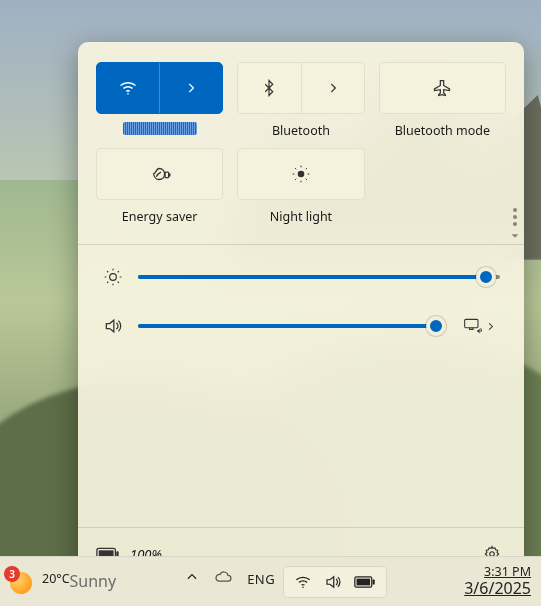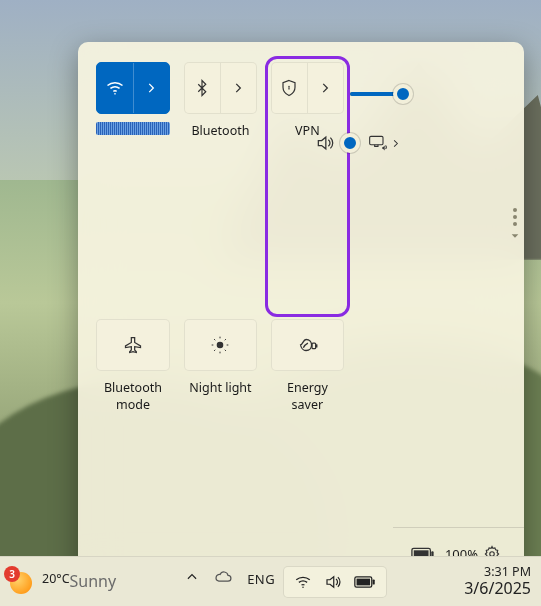--- a/index.html
+++ b/index.html
@@ -19,20 +19,21 @@
     left: 78px;
     top: 42px;
     width: 446px;
     height: 536px;
     background: rgba(247, 244, 224, 0.92);
     border-radius: 10px;
     box-shadow: 0 8px 28px rgba(0,0,0,0.35);
     backdrop-filter: blur(20px);
     padding: 20px 18px 10px 18px;
     display: flex;
+    flex-direction: column;
     color: #1a1a1a;
   }
   .tiles {
     display: grid;
     grid-template-columns: repeat(3, 1fr);
     column-gap: 14px;
     row-gap: 8px;
   }
   .tile-group { display:flex; flex-direction:column; align-items:center; }
   .tile-btn {
@@ -66,21 +67,21 @@
   .sliders { padding: 22px 6px 4px 6px; }
   .slider-row { display:flex; align-items:center; gap:14px; margin-bottom:26px; }
   .slider-row:last-child { margin-bottom:10px; }
   .slider-icon { width:22px; display:flex; justify-content:center; color:#1a1a1a; }
   .slider-track { position:relative; flex:1; height:20px; display:flex; align-items:center; cursor:pointer; }
   .track-bg { position:absolute; left:0; right:0; height:4px; background:#8c8a76; border-radius:3px; }
   .track-fill { position:absolute; left:0; height:4px; background:#0067c0; border-radius:3px; }
   .thumb { position:absolute; width:20px; height:20px; border-radius:50%; background:#0067c0; border:4px solid #f2efda; box-shadow:0 0 0 1px rgba(0,0,0,0.15); transform:translateX(-50%); }
   .slider-aux { display:flex; align-items:center; gap:2px; color:#333; cursor:pointer; padding:4px; border-radius:4px; }
   
-  .footer { margin-top:auto; border-top:1px solid rgba(0,0,0,0.12); margin-left:-18px; margin-right:-18px; padding:12px 18px 0 18px; display:flex; align-items:center; justify-content:space-between; }
+  .footer { margin-top:auto; border-top:1px solid rgba(0,0,0,0.12); margin-left:-18px; margin-right:-18px; padding:12px 18px 0 18px; display:flex; align-items:center; justify-content:space-between;font-style:italic; }
   .battery-status { display:flex; align-items:center; gap:10px; font-size:13px; }
   .footer-btn { width:28px; height:28px; display:flex; align-items:center; justify-content:center; border-radius:4px; cursor:pointer; }
   
   .taskbar {
     position:absolute; left:0; right:0; bottom:0; height:50px;
     background: #eae8d5;
     border-top:1px solid rgba(0,0,0,0.08);
     display:flex; align-items:center;
     padding: 0 10px 0 6px;
     font-size:12.5px;
@@ -89,21 +90,21 @@
   .weather { display:flex; align-items:center; gap:8px; cursor:pointer; }
   .weather-icon { position:relative; width:28px; height:28px; }
   .weather-icon .sun { position:absolute; right:2px; bottom:2px; width:22px; height:22px; border-radius:50%; background:radial-gradient(circle at 35% 35%, #ffd36b, #ff8a00); }
   .weather-icon .badge { position:absolute; left:-2px; top:-2px; width:16px; height:16px; border-radius:50%; background:#e33b2e; color:#fff; font-size:10px; display:flex; align-items:center; justify-content:center; font-weight:600; }
   .weather-text { display:flex; flex-direction:row; line-height:1.15; }
   .weather-text .cond { color:#6b6b6b; font-size:16px; }
   .tb-center { flex:1; display:flex; align-items:flex-start; justify-content:center; gap:2px; }
   .tb-item { display:flex; align-items:center; justify-content:center; cursor:pointer; padding:4px 6px; border-radius:4px; }
   .lang { font-size:13px; letter-spacing:0.5px; }
   .tray-box { display:flex; align-items:center; gap:12px; background:#f3f1dd; border:1px solid rgba(0,0,0,0.1); border-radius:5px; padding:6px 10px; }
-  .clock { text-align:right; line-height:1.2; margin-left:14px; cursor:pointer; }
+  .clock { text-align:right; line-height:1.2; margin-left:14px; cursor:pointer;text-decoration:underline; }
   .clock .time { font-size:12.5px; }
   .clock .date { font-size:16px; }
   
   svg { display:block; }
 </style>
 </head>
 <body>
 
 <div class="sky"></div>
 <div class="mtn"></div>
@@ -142,71 +143,54 @@
         </div>
         <div class="half">
           <svg width="14" height="14" viewBox="0 0 24 24" fill="none" stroke="#333" stroke-width="2.2">
               <path d="M9 5l7 7-7 7"></path>
             </svg>
         </div>
       </div>
       <div class="tile-label">Bluetooth</div>
     </div>
 
-    <div class="tile-group highlight-box">
-      <div class="tile-btn tile-split">
-        <div class="half">
-          <svg width="18" height="18" viewBox="0 0 24 24" fill="none" stroke="#333" stroke-width="1.6">
-              <path d="M12 2l8 3v6c0 5-3.5 9-8 11-4.5-2-8-6-8-11V5l8-3z"></path>
-              <circle cx="12" cy="10" r="1" fill="#333" stroke="none"></circle>
-              <path d="M12 11v3"></path>
-            </svg>
-        </div>
-        <div class="half">
-          <svg width="14" height="14" viewBox="0 0 24 24" fill="none" stroke="#333" stroke-width="2.2">
-              <path d="M9 5l7 7-7 7"></path>
-            </svg>
-        </div>
-      </div>
-      <div class="tile-label">VPN</div>
-    </div>
 
     <div class="tile-group">
       <div class="tile-btn">
         <svg width="20" height="20" viewBox="0 0 24 24" fill="none" stroke="#333" stroke-width="1.5">
             <path d="M10 3l4 0 0 6 7 4v2l-7-1v4l2 2v1l-4-1-4 1v-1l2-2v-4l-7 1v-2l7-4V3z"></path>
           </svg>
       </div>
       <div class="tile-label">Bluetooth mode</div>
+    </div>
+
+    <div class="tile-group">
+      <div class="tile-btn">
+        <svg width="22" height="20" viewBox="0 0 24 20" fill="none" stroke="#333" stroke-width="1.4">
+            <path d="M11 4c4 0 6 3 6 6 0 3-2 6-6 6-5 0-6-6-6-6 2 0 3-6 6-6z"></path>
+            <path d="M8 13c1-2 3-4 5-5"></path>
+            <rect x="17.5" y="8" width="4" height="6" rx="1"></rect>
+            <rect x="21.5" y="10" width="1.2" height="2"></rect>
+          </svg>
+      </div>
+      <div class="tile-label">Energy saver</div>
     </div>
 
     <div class="tile-group">
       <div class="tile-btn">
         <svg width="20" height="20" viewBox="0 0 24 24" fill="none" stroke="#333" stroke-width="1.5">
             <circle cx="12" cy="12" r="3.2" fill="#333"></circle>
             <g stroke-dasharray="0.5 3" stroke-linecap="round">
               <path d="M12 3v0M12 21v0M3 12h0M21 12h0M5.5 5.5l0 0M18.5 18.5l0 0M5.5 18.5l0 0M18.5 5.5l0 0"></path>
             </g>
             <path d="M12 2v2M12 20v2M2 12h2M20 12h2M4.9 4.9l1.4 1.4M17.7 17.7l1.4 1.4M4.9 19.1l1.4-1.4M17.7 6.3l1.4-1.4" stroke-width="1.2"></path>
           </svg>
       </div>
       <div class="tile-label">Night light</div>
     </div>
-
-    <div class="tile-group">
-      <div class="tile-btn">
-        <svg width="22" height="20" viewBox="0 0 24 20" fill="none" stroke="#333" stroke-width="1.4">
-            <path d="M11 4c4 0 6 3 6 6 0 3-2 6-6 6-5 0-6-6-6-6 2 0 3-6 6-6z"></path>
-            <path d="M8 13c1-2 3-4 5-5"></path>
-            <rect x="17.5" y="8" width="4" height="6" rx="1"></rect>
-            <rect x="21.5" y="10" width="1.2" height="2"></rect>
-          </svg>
-      </div>
-      <div class="tile-label">Energy saver</div>
-    </div>
   </div>
 
   <div class="scroll-dots">
     <div class="d"></div>
       <div class="d"></div>
       <div class="d"></div>
     <svg width="10" height="10" viewBox="0 0 24 24" fill="#89866f">
         <path d="M4 8l8 8 8-8z"></path>
       </svg>
   </div>

